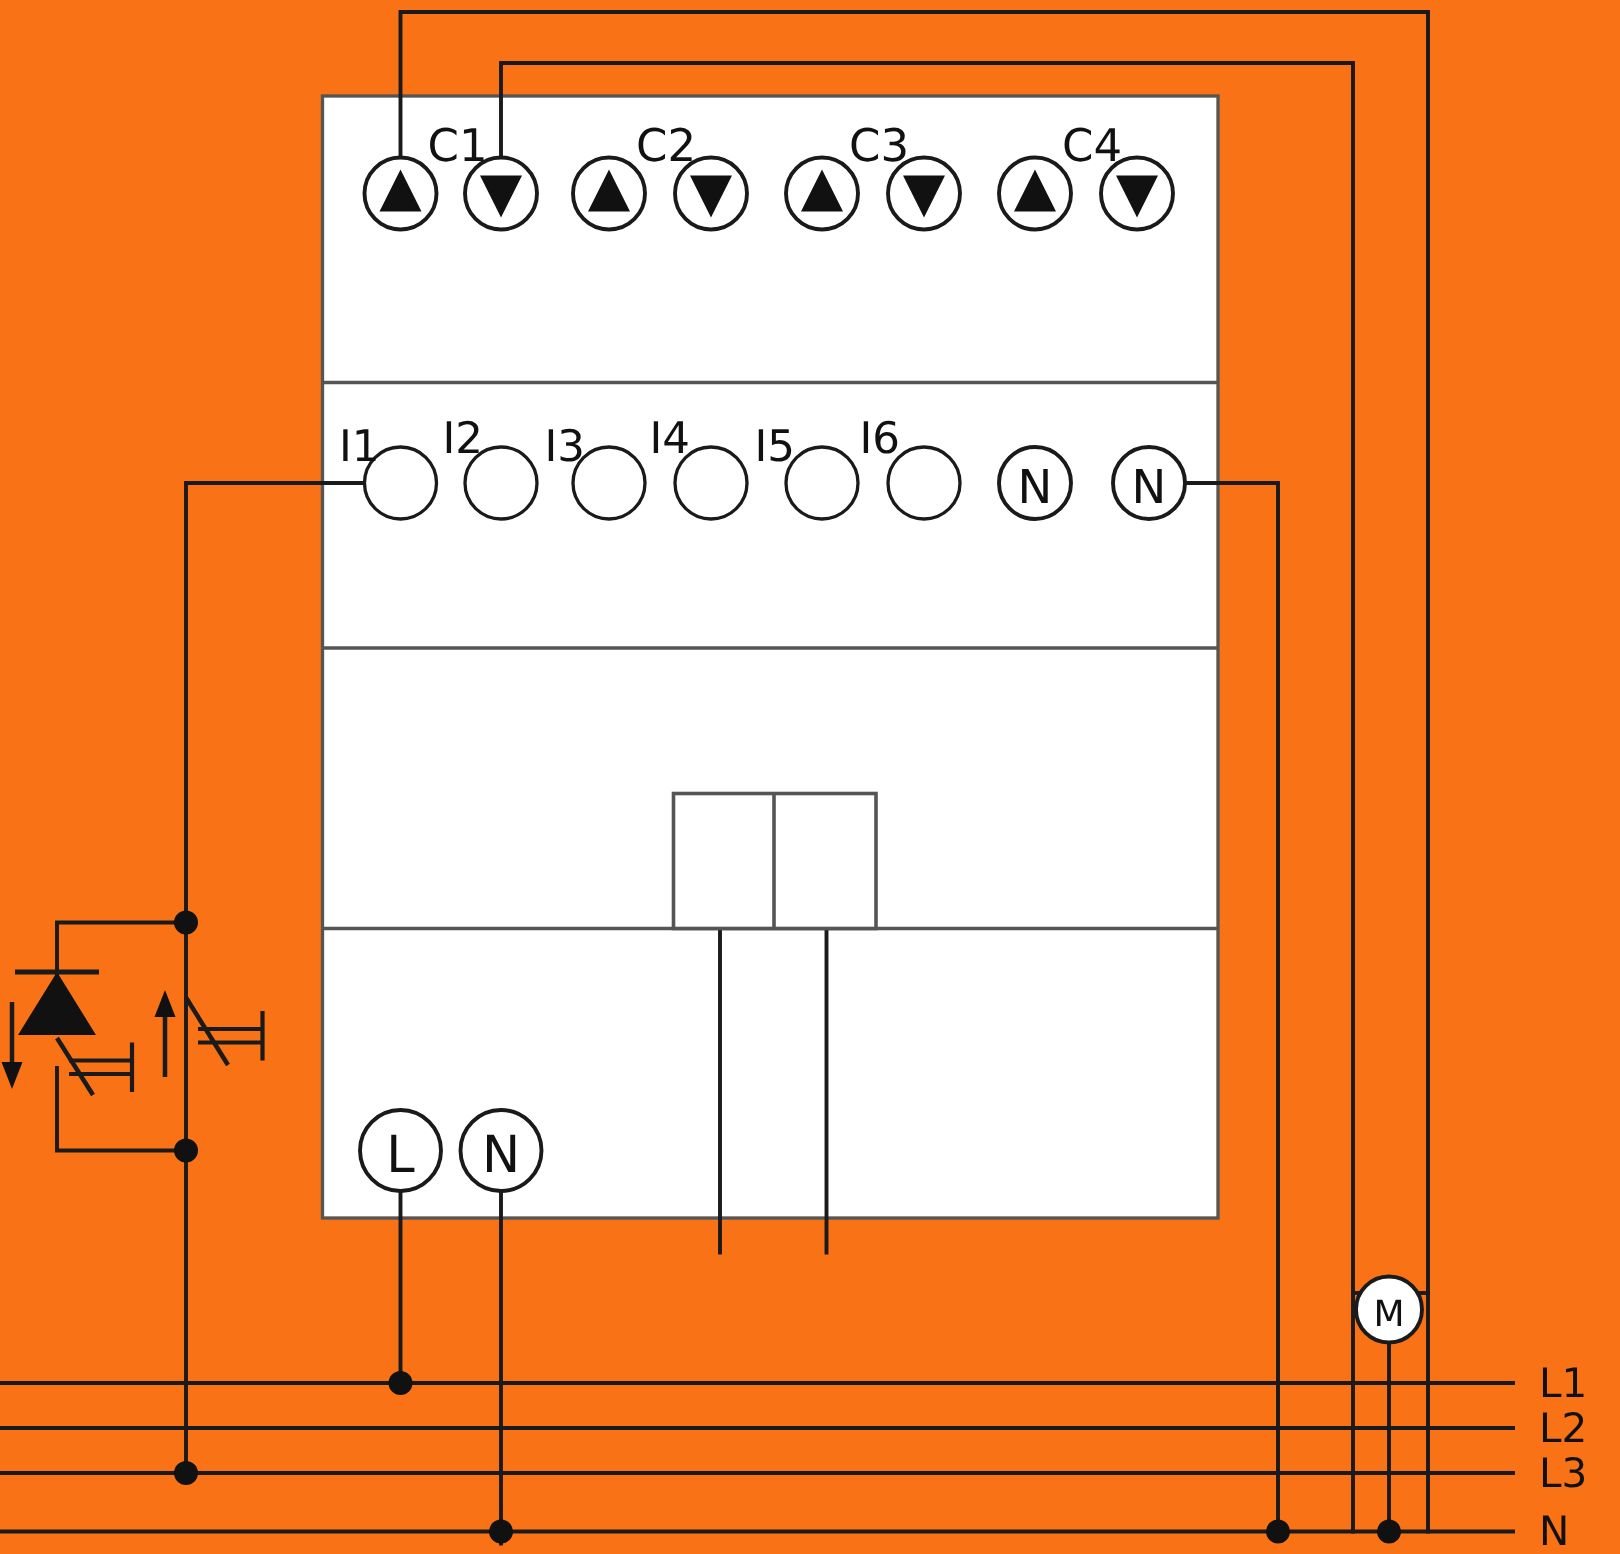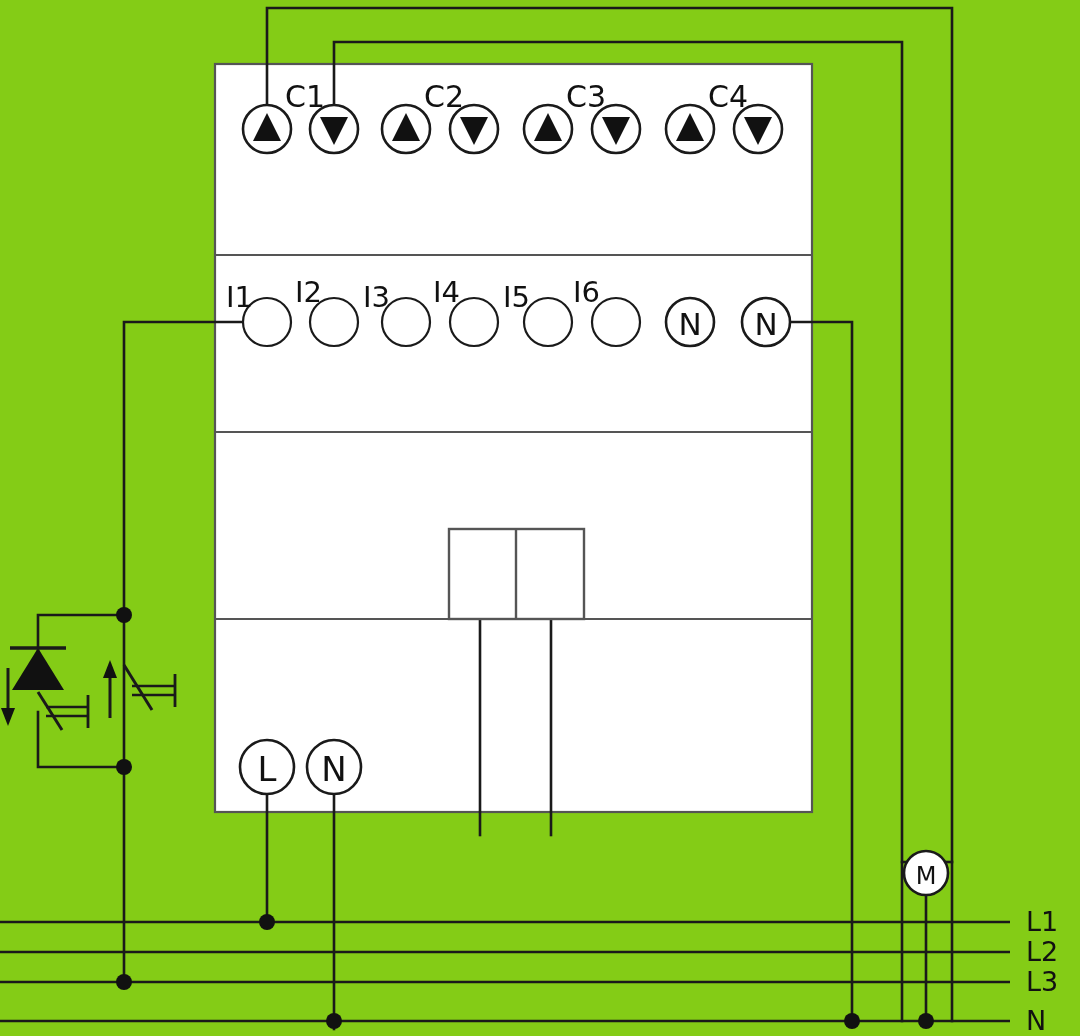--- a/index.html
+++ b/index.html
@@ -1,21 +1,21 @@
 <!DOCTYPE html>
 <html><head>
 <meta charset="utf-8">
 <style>
   html,body{margin:0;padding:0;background:#ffffff;}
   body{
     width:1080px;height:1036px;
     font-family:"DejaVu Sans","Liberation Sans",sans-serif;
     overflow:hidden;
   }
-  #stage{position:relative;width:1080px;height:1036px;background:#84cc16;}
+  #stage{position:relative;width:1080px;height:1036px;background:#f97316;}
   #stage svg{position:absolute;left:0;top:0;display:block;}
   .lbl{font-family:"DejaVu Sans","Liberation Sans",sans-serif;}
 </style>
 </head>
 <body>
 
 <div id="stage">
 
   <svg width="1080" height="1036" viewBox="0 0 1080 1036">
 

